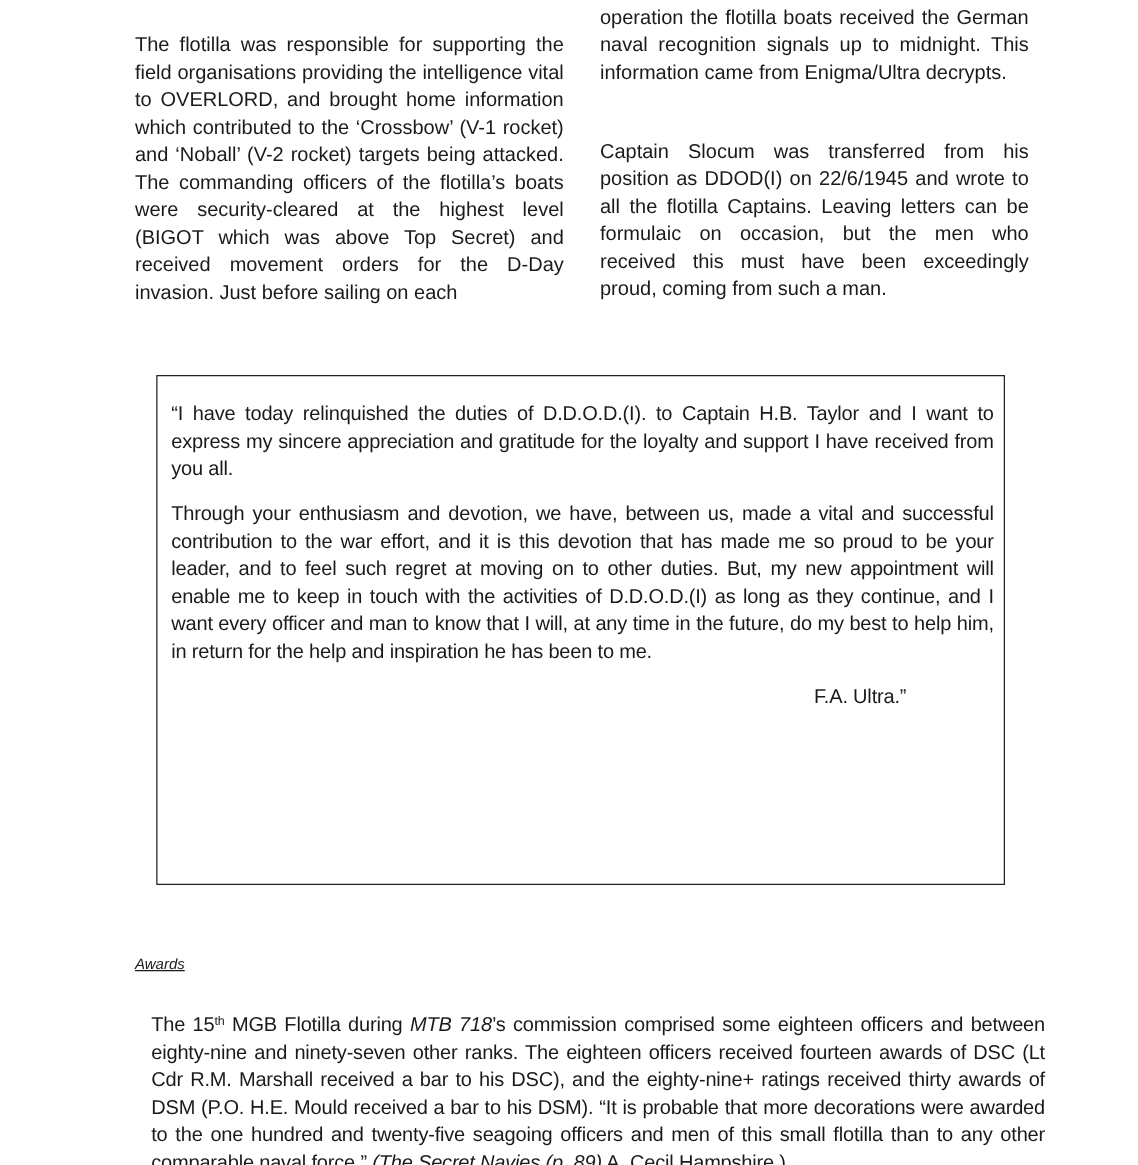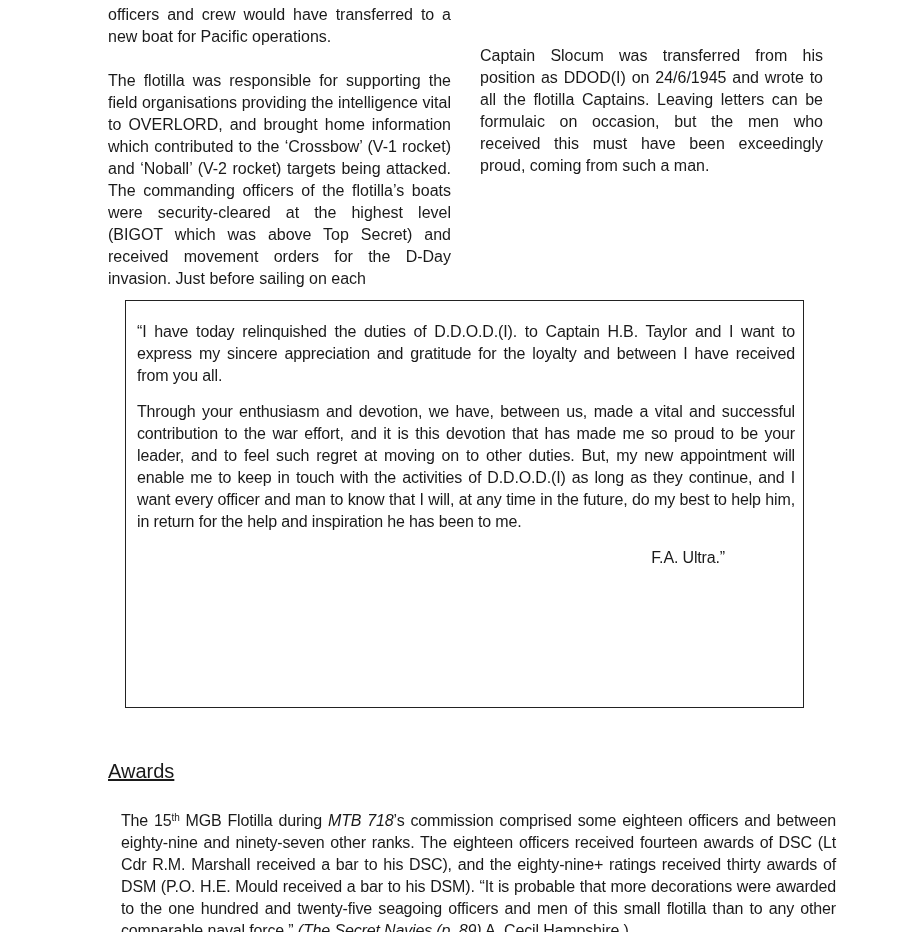--- a/index.html
+++ b/index.html
@@ -52,53 +52,54 @@
   #letter-box p.last { margin-bottom: 2px; }
   #signature {
     text-align: right;
     padding-right: 70px;
   }
 
   #awards-heading {
     position: absolute;
     left: 108px;
     top: 760px;
-    font-size: 20px;
+    font-size: 12px;
     line-height: 22px;
     text-decoration: underline;
+    font-style: italic;
   }
   #awards-para {
     position: absolute;
     left: 108px;
     top: 797px;
     width: 715px;
     font-size: 16px;
     line-height: 22px;
     text-align: justify;
     letter-spacing: -0.15px;
     margin: 13px;
   }
   sup { font-size: 10px; line-height: 0; vertical-align: 5px; }
   em { font-style: italic; }
 </style>
 </head>
 <body>
 
 <div id="col-left" class="col">
-  <p>officers and crew would have transferred to a new boat for Pacific operations.</p>
   <p class="gap-1">The flotilla was responsible for supporting the field organisations providing the intelligence vital to OVERLORD, and brought home information which contributed to the ‘Crossbow’ (V-1 rocket) and ‘Noball’ (V-2 rocket) targets being attacked. The commanding officers of the flotilla’s boats were security-cleared at the highest level (BIGOT which was above Top Secret) and received movement orders for the D-Day invasion. Just before sailing on each</p>
 </div>
 
 <div id="col-right" class="col">
-  <p class="gap-2">Captain Slocum was transferred from his position as DDOD(I) on 24/6/1945 and wrote to all the flotilla Captains. Leaving letters can be formulaic on occasion, but the men who received this must have been exceedingly proud, coming from such a man.</p>
+  <p>operation the flotilla boats received the German naval recognition signals up to midnight. This information came from Enigma/Ultra decrypts.</p>
+  <p class="gap-2">Captain Slocum was transferred from his position as DDOD(I) on 22/6/1945 and wrote to all the flotilla Captains. Leaving letters can be formulaic on occasion, but the men who received this must have been exceedingly proud, coming from such a man.</p>
 </div>
 
 <div id="letter-box">
   <div class="inner">
-    <p>“I have today relinquished the duties of D.D.O.D.(I). to Captain H.B. Taylor and I want to express my sincere appreciation and gratitude for the loyalty and between I have received from you all.</p>
+    <p>“I have today relinquished the duties of D.D.O.D.(I). to Captain H.B. Taylor and I want to express my sincere appreciation and gratitude for the loyalty and support I have received from you all.</p>
     <p>Through your enthusiasm and devotion, we have, between us, made a vital and successful contribution to the war effort, and it is this devotion that has made me so proud to be your leader, and to feel such regret at moving on to other duties. But, my new appointment will enable me to keep in touch with the activities of D.D.O.D.(I) as long as they continue, and I want every officer and man to know that I will, at any time in the future, do my best to help him, in return for the help and inspiration he has been to me.</p>
     <div id="signature">F.A. Ultra.”</div>
   </div>
 </div>
 
 <div id="awards-heading">Awards</div>
 
 <p id="awards-para"><span>The 15</span><sup>th</sup><span> MGB Flotilla during </span><em>MTB 718</em><span>’s commission comprised some eighteen officers and between eighty-nine and ninety-seven other ranks. The eighteen officers received fourteen awards of DSC (Lt Cdr R.M. Marshall received a bar to his DSC), and the eighty-nine+ ratings received thirty awards of DSM (P.O. H.E. Mould received a bar to his DSM). “It is probable that more decorations were awarded to the one hundred and twenty-five seagoing officers and men of this small flotilla than to any other comparable naval force.” </span><em>(The Secret Navies (p. 89)</em><span> A. Cecil Hampshire.)</span></p>
 
 </body></html>

